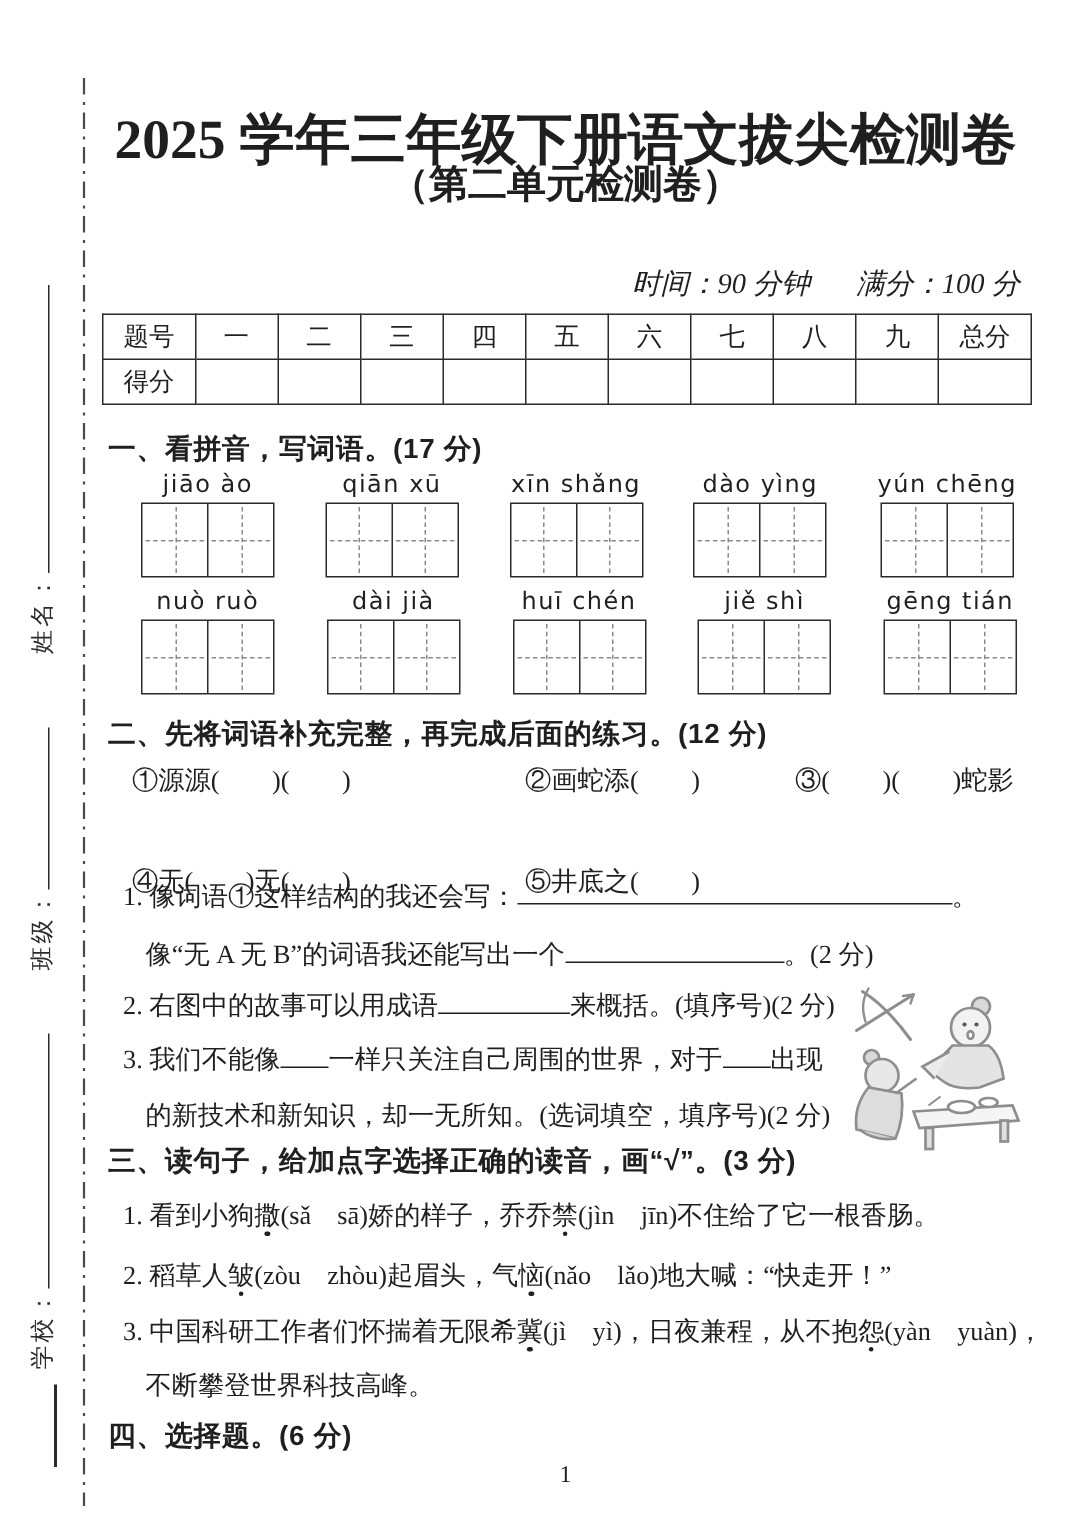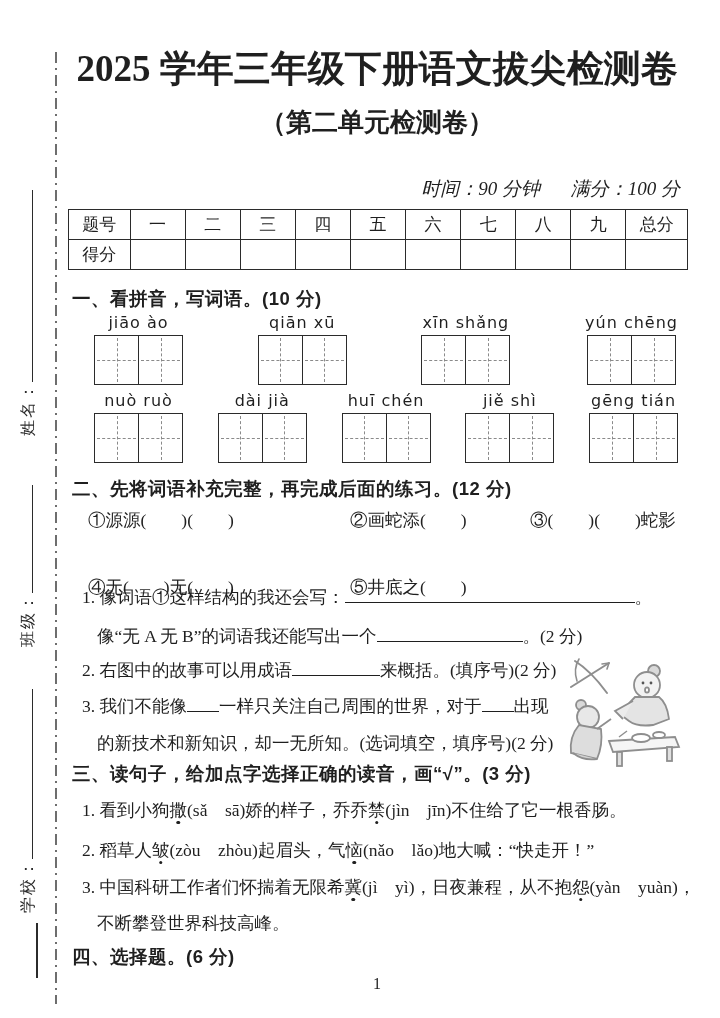--- a/index.html
+++ b/index.html
@@ -80,21 +80,21 @@
   <div class="side-group" style="top:647px;">
     <span>班级：</span><span class="side-blank" style="width:108px;"></span>
   </div>
   <div class="side-group" style="top:913px;">
     <span>学校：</span><span class="side-blank" style="width:170px;"></span>
   </div>
   <div class="stray-line" style="top:923px;height:55px;"></div>
 
   <div class="content">
 
-    <div class="abs title" style="top:44px;left:0;">2025 学年三年级下册语文拔尖检测卷</div>
+    <div class="abs title" style="top:68px;left:0;">2025 学年三年级下册语文拔尖检测卷</div>
     <div class="abs subtitle" style="top:105px;left:0;">（第二单元检测卷）</div>
 
     <div class="abs meta" style="top:176px;left:0;font-style:italic;">
       <span>时间：90 分钟</span>
       <span>满分：100 分</span>
     </div>
 
     <table class="score abs" style="top:209px;left:2px;">
       <tbody>
           <tr>
@@ -119,38 +119,45 @@
         <td></td>
             <td></td>
         <td></td>
             <td></td>
         <td></td>
             <td class="wide"></td>
       </tr>
     </tbody>
       </table>
 
-    <div class="abs sec-head" style="top:286px;left:6px;">一、看拼音，写词语。(10 分)</div>
+    <div class="abs sec-head" style="top:286px;left:6px;">一、看拼音，写词语。(17 分)</div>
     <div class="abs box-row" style="top:313px;left:0;">
         <div class="wgroup">
           <div class="pinyin">jiāo  ào</div>
           <div class="wbox">
             <div class="wcell"></div>
             <div class="wcell"></div>
           </div>
         </div>
         <div class="wgroup">
           <div class="pinyin">qiān  xū</div>
           <div class="wbox">
             <div class="wcell"></div>
             <div class="wcell"></div>
           </div>
         </div>
         <div class="wgroup">
           <div class="pinyin">xīn shǎng</div>
+          <div class="wbox">
+            <div class="wcell"></div>
+            <div class="wcell"></div>
+          </div>
+        </div>
+        <div class="wgroup">
+          <div class="pinyin">dào  yìng</div>
           <div class="wbox">
             <div class="wcell"></div>
             <div class="wcell"></div>
           </div>
         </div>
         <div class="wgroup">
           <div class="pinyin">yún chēng</div>
           <div class="wbox">
             <div class="wcell"></div>
             <div class="wcell"></div>

